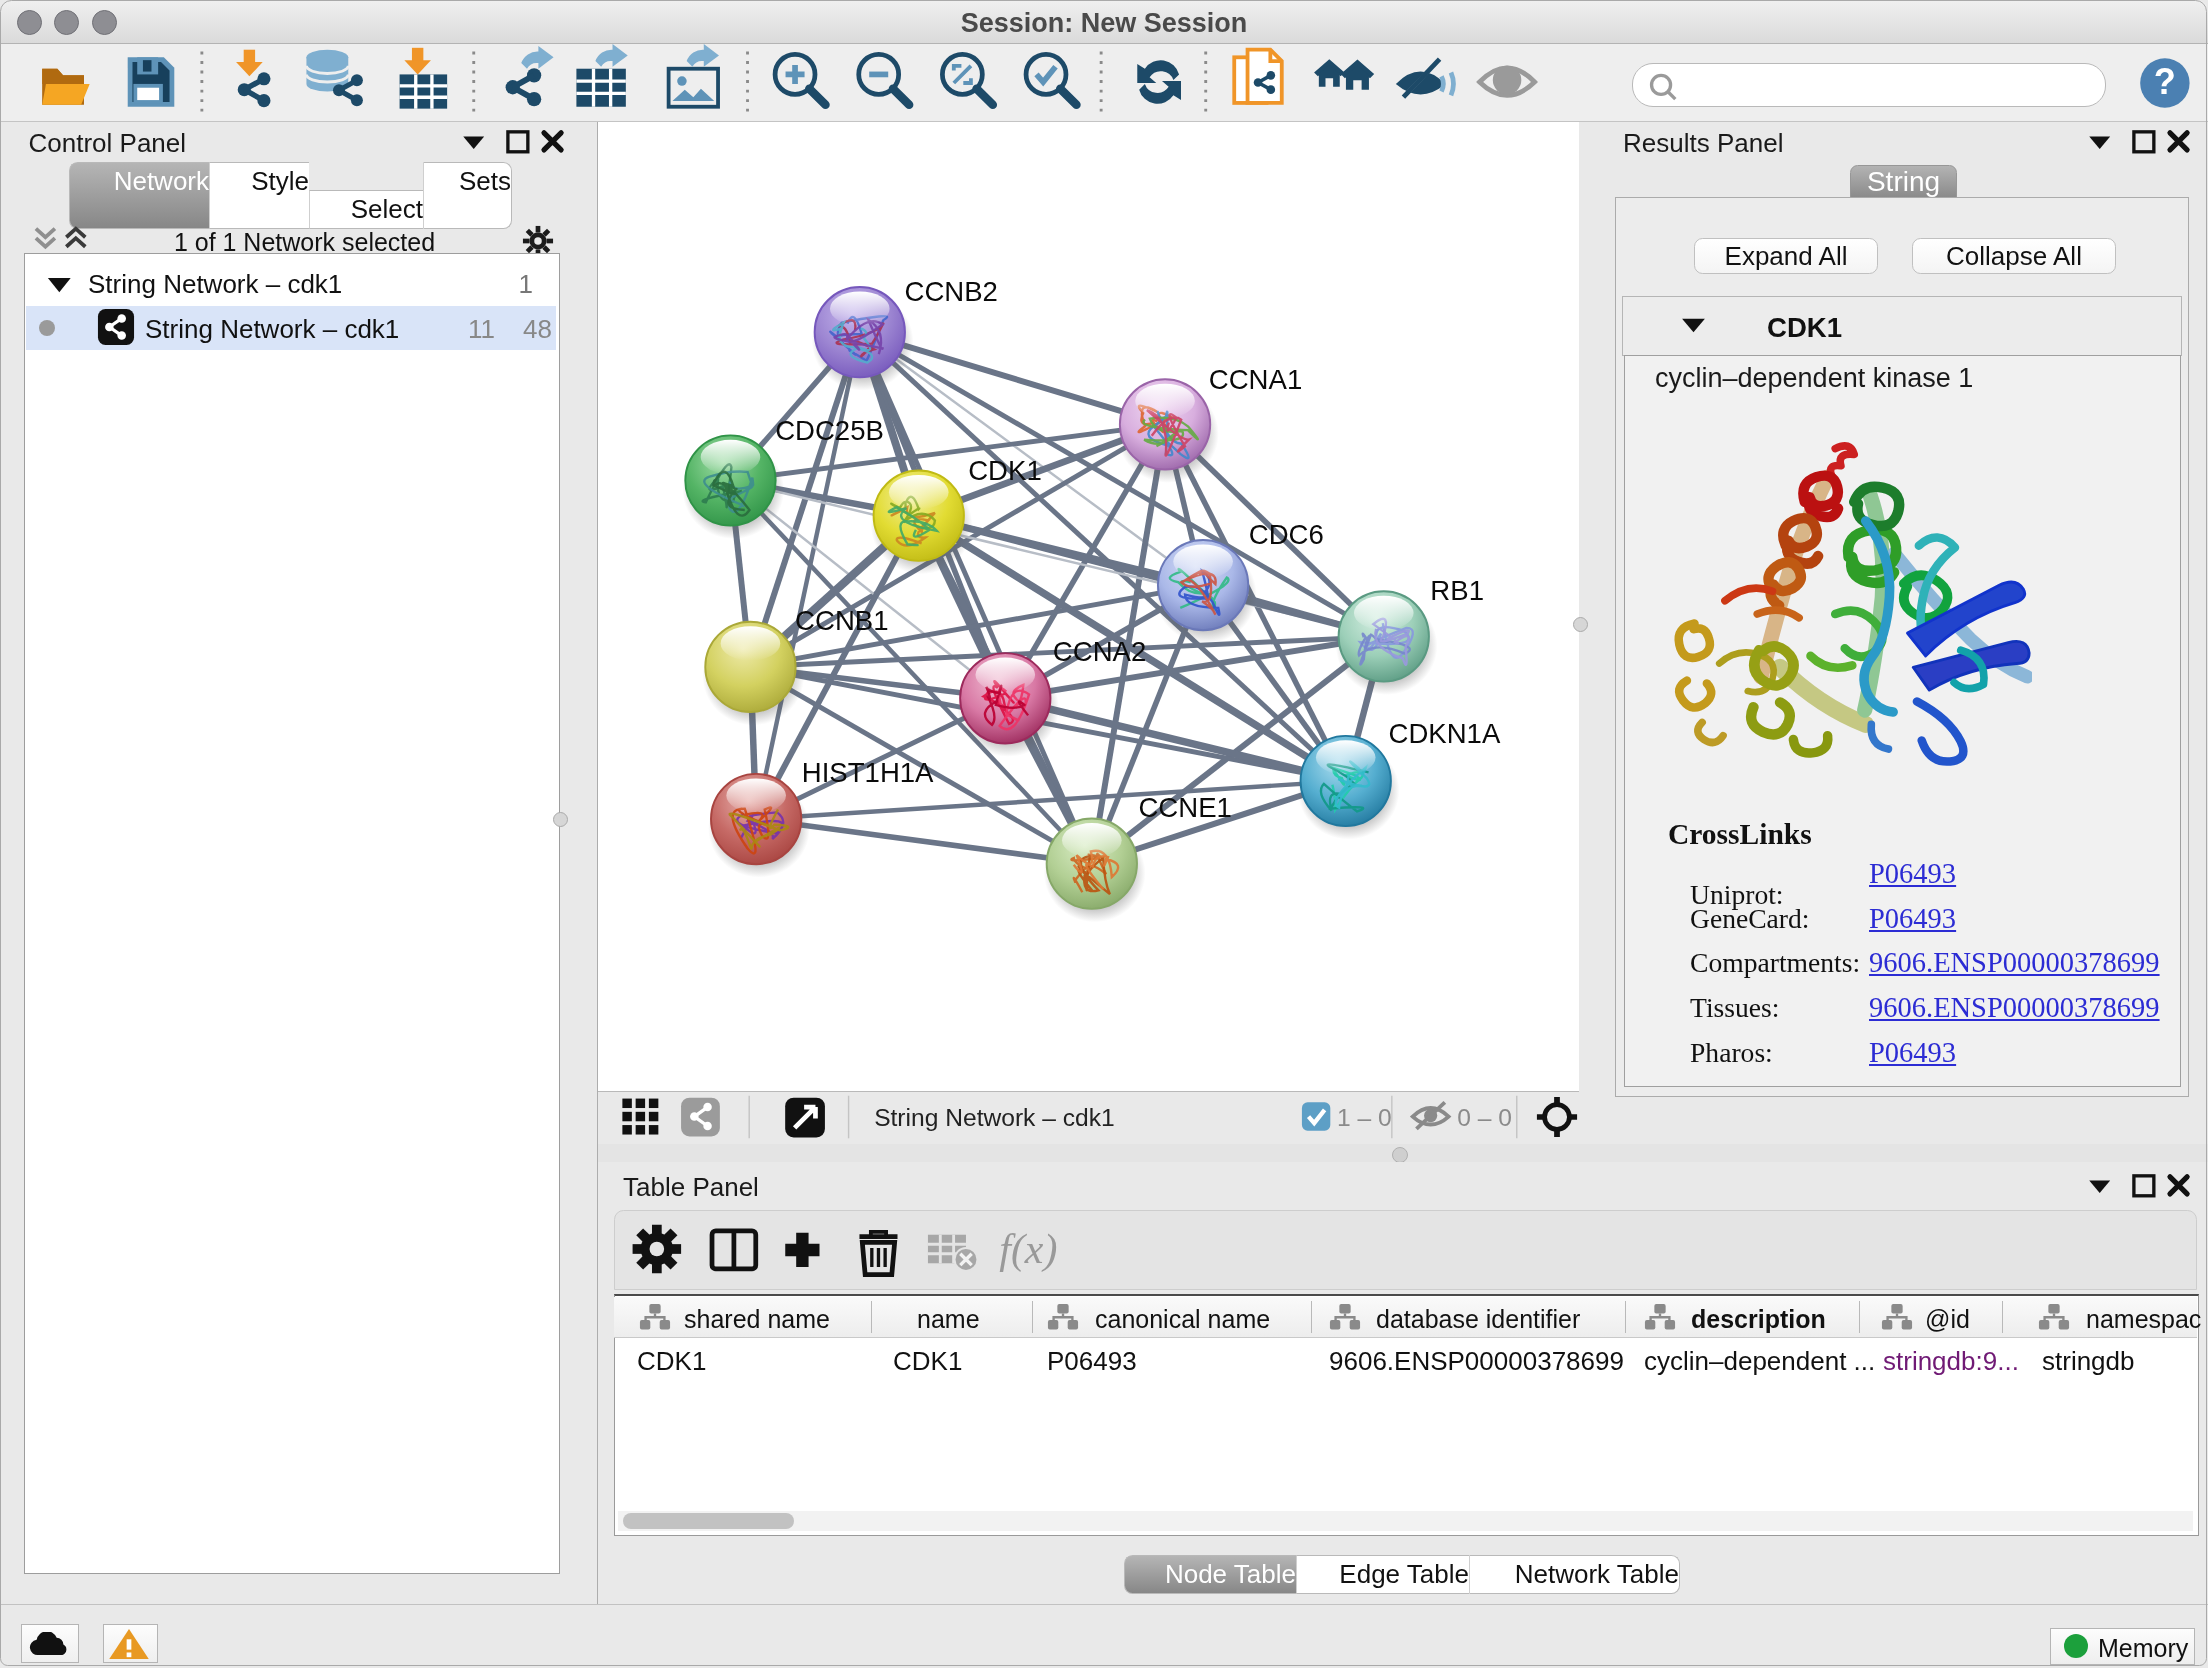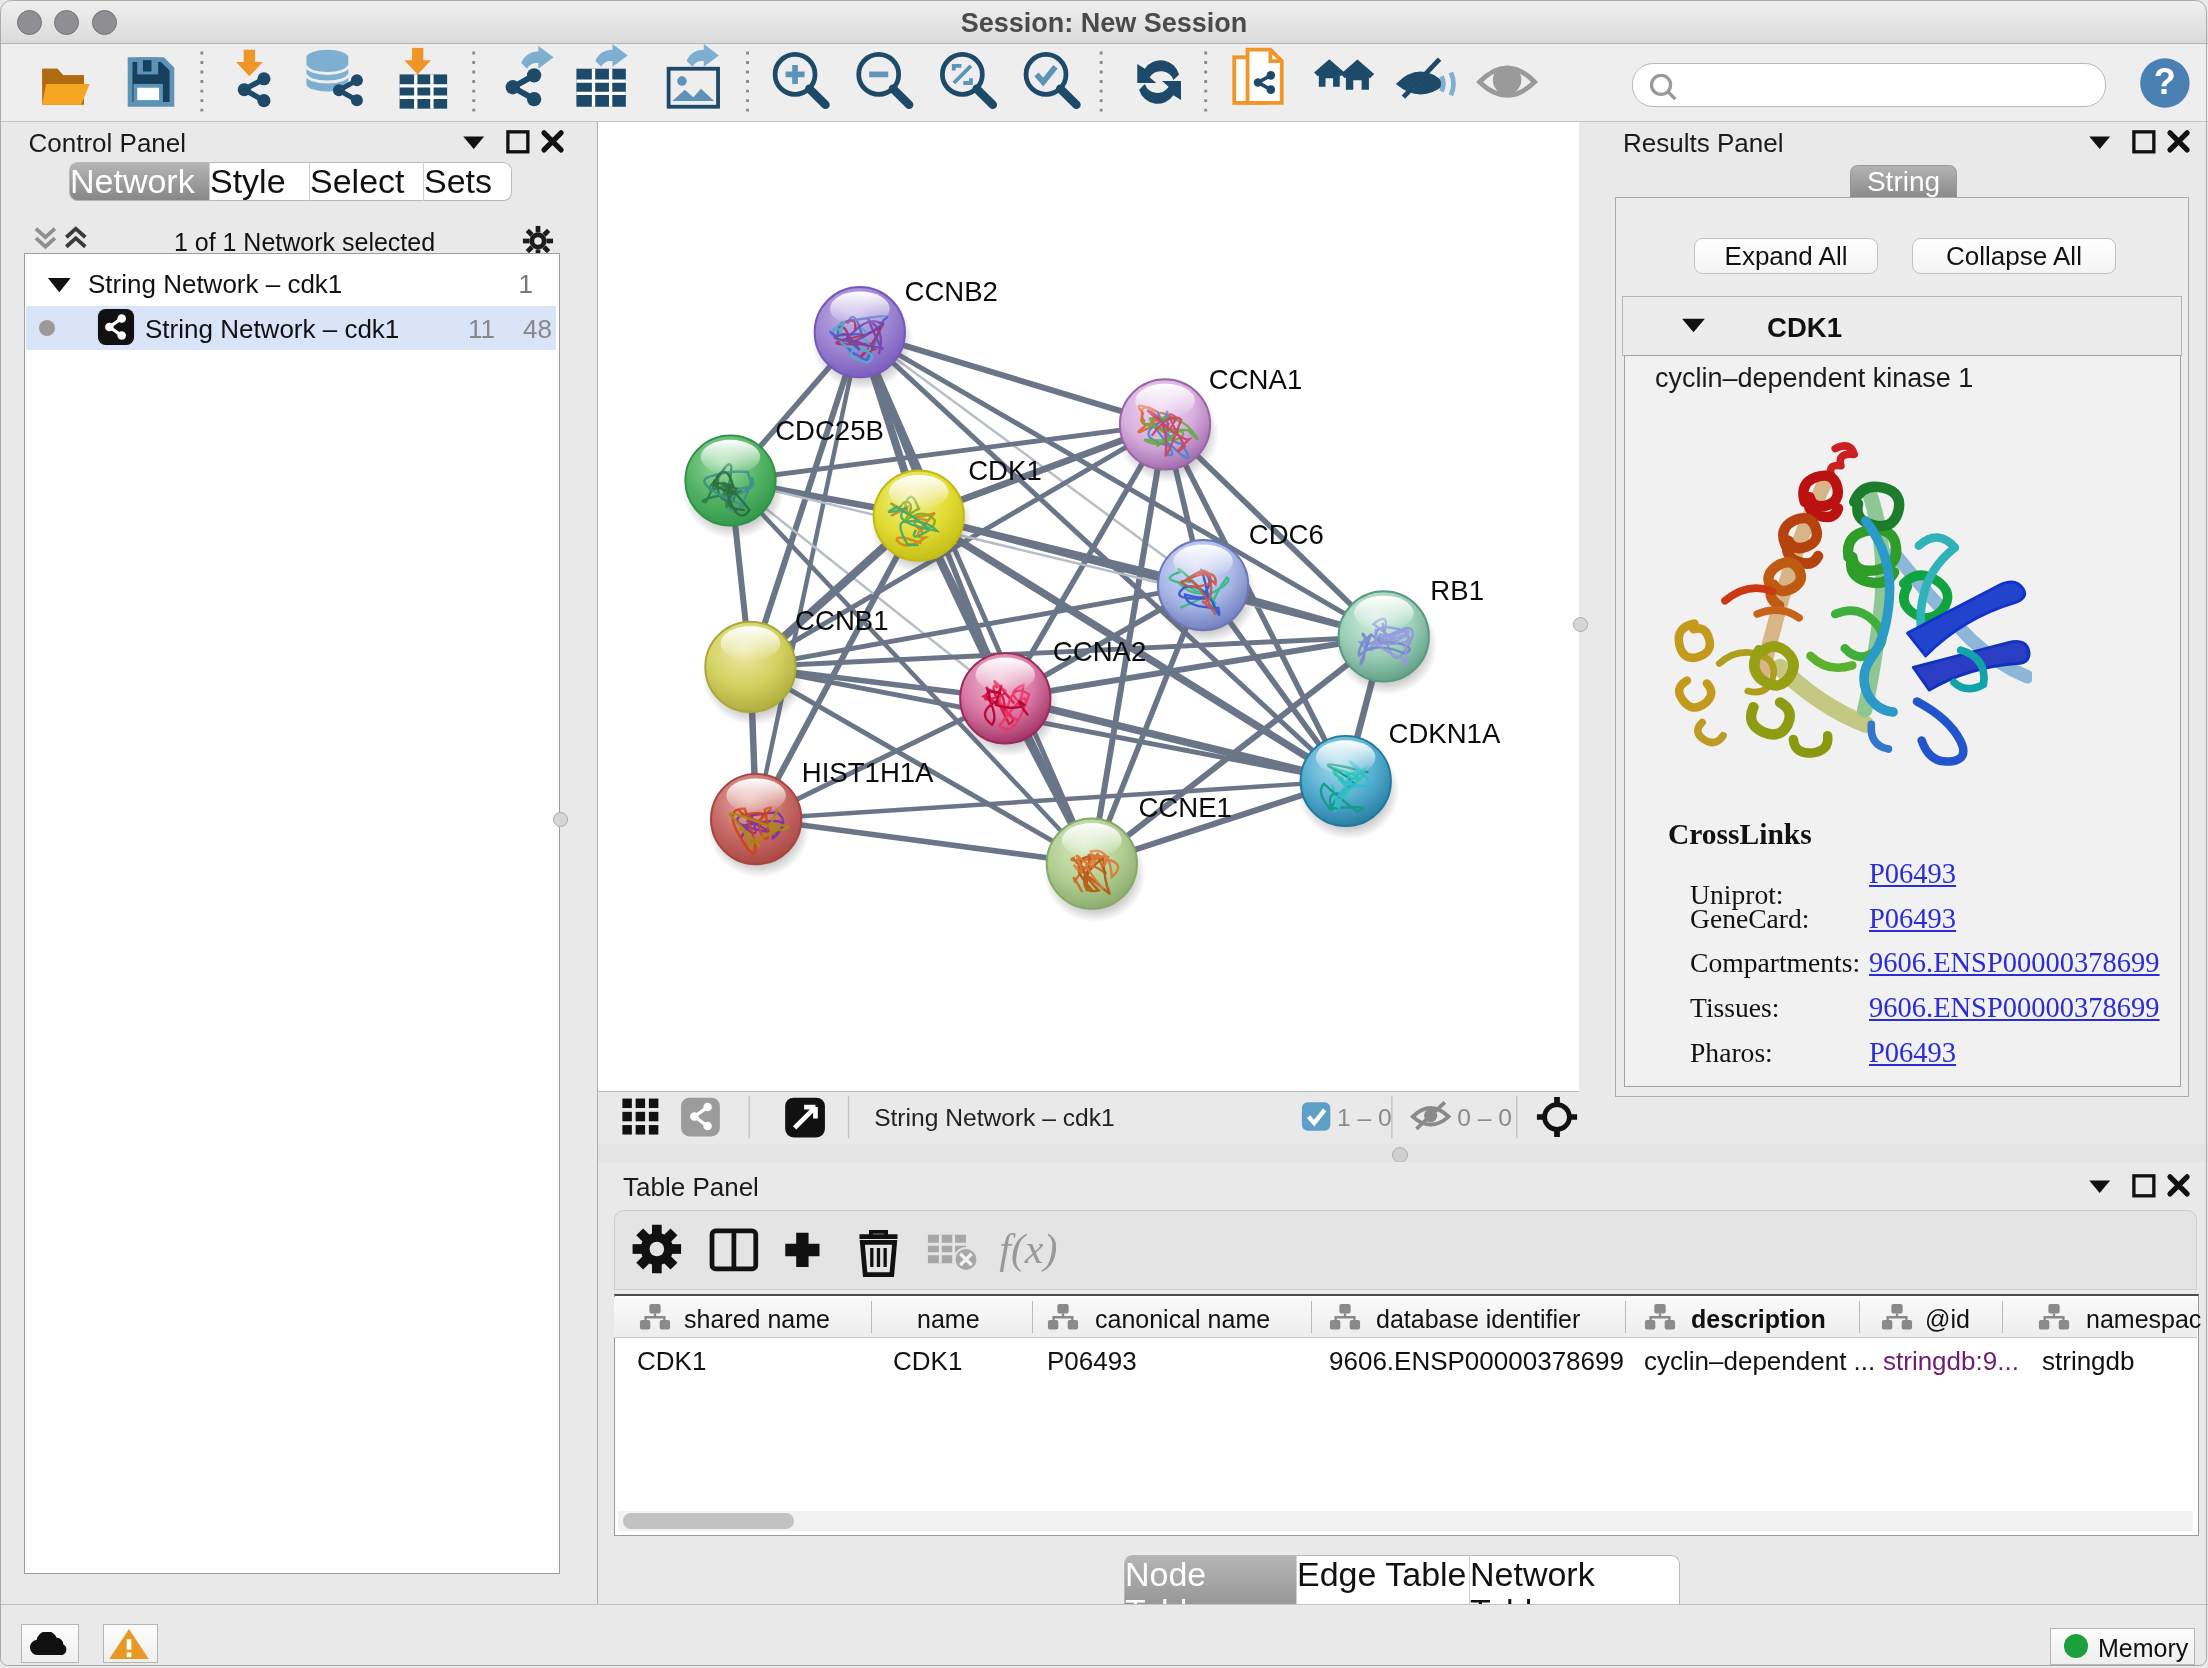--- a/index.html
+++ b/index.html
@@ -10,21 +10,21 @@
 .tl{position:absolute;top:9.5px;width:23px;height:23px;border-radius:50%;
  background:#8e8e93;border:1.4px solid #707076;}
 .title{position:absolute;top:7.6px;left:0;width:100%;text-align:center;
  font-size:27px;font-weight:bold;color:#4a4a4a;letter-spacing:0px;}
 .toolbar{left:0;top:44px;width:2208px;height:77px;background:#eeeeee;
  border-bottom:1.9px solid #c4c4c4;}
 .searchbox{position:absolute;left:1632px;top:63px;width:472px;height:42px;
  background:#fff;border:1.9px solid #b9b9b9;border-radius:21px;}
 .panelhead{font-size:26px;color:#1a1a1a;}
 .seg{position:absolute;display:flex;}
-.seg div{font-size:34px;line-height:37px;text-align:left;
+.seg div{font-size:26px;line-height:37px;text-align:right;
  border-top:1px solid #b9b9b9;border-bottom:1px solid #b9b9b9;background:#fff;color:#111;}
 .seg div.first{border-left:1px solid #b9b9b9;border-radius:8.6px 0 0 8.6px;}
 .seg div.last{border-right:1px solid #b9b9b9;border-radius:0 8.6px 8.6px 0;}
 .seg div.sel{background:linear-gradient(#b5b5b5,#878787);color:#fff;}
 .seg div.mid{border-left:1px solid #cfcfcf;}
 .btn{position:absolute;background:linear-gradient(#ffffff,#f4f4f4);
  border:1.4px solid #c0c0c0;border-radius:8.6px;text-align:center;
  font-size:26px;color:#111;}
 a.lnk{color:#2c2cd4;text-decoration:underline;}
 </style></head><body>
@@ -172,21 +172,21 @@
 <div class="abs" style="left:0;top:122px;width:597px;height:1482px;background:#e9e9e9;border-right:1px solid #adadad;"></div>
 <div class="abs panelhead" style="left:28.5px;top:128px;">Control Panel</div>
 <svg class="abs" style="left:463px;top:129px" width="105" height="28.5" viewBox="0 0 110 30">
     <path d="M0 8 l22 0 -11 13 z" fill="#111"></path>
     <rect x="47" y="3" width="21" height="21" fill="none" stroke="#111" stroke-width="3.5"></rect>
     <path d="M85 4 l18 18 M103 4 l-18 18" stroke="#111" stroke-width="5.5" stroke-linecap="round"></path>
   </svg>
 <div class="seg" style="left:69px;top:162px;">
     <div class="first sel" style="width:139px;">Network</div>
     <div class="mid" style="width:99px;">Style</div>
-    <div class="mid" style="width:113px;">Select</div>
+    <div class="mid" style="width:113px;margin-top:28px;">Select</div>
     <div class="mid last" style="width:87px;">Sets</div>
   </div>
 <svg class="abs" style="left:34px;top:223px" width="57" height="38" viewBox="0 0 60 40">
     <path d="M2 6 l10 9 10 -9 M2 16 l10 9 10 -9" stroke="#8f8f8f" stroke-width="4" fill="none"></path>
     <path d="M34 15 l10 -9 10 9 M34 25 l10 -9 10 9" stroke="#3a3a3a" stroke-width="4" fill="none"></path>
   </svg>
 <div class="abs" style="left:143px;top:228px;width:323px;text-align:center;font-size:25px;color:#111;">1 of 1 Network selected</div>
 <svg class="abs" style="left:522px;top:225px" width="32" height="32" viewBox="0 0 34 34">
     <g fill="#1c1c1c">
       <circle cx="17" cy="17" r="9"></circle>

